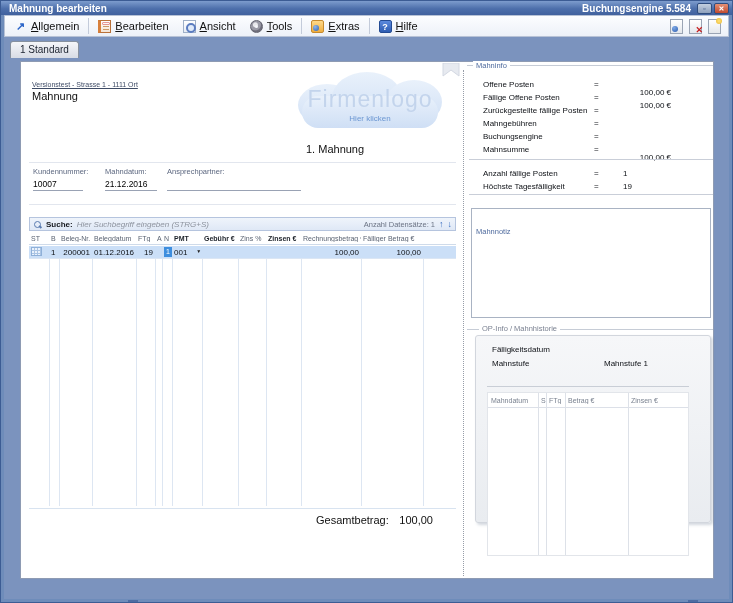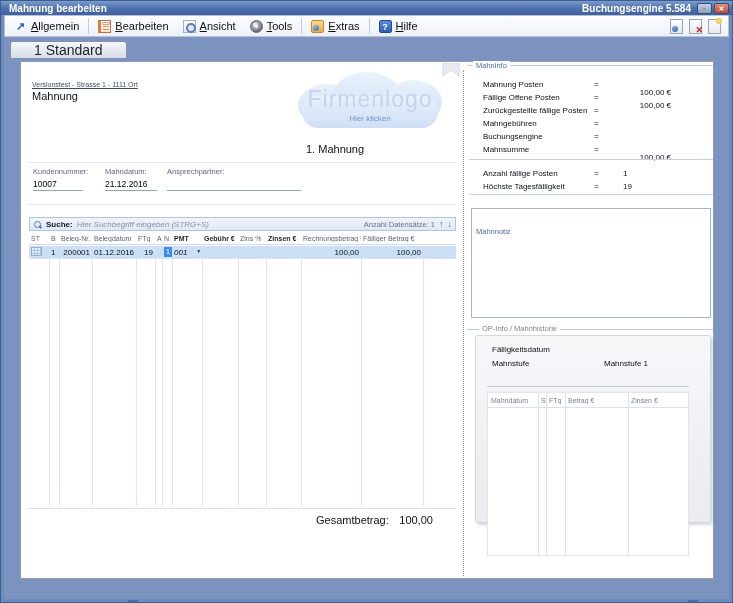--- a/index.html
+++ b/index.html
@@ -55,23 +55,23 @@
   .doc-ic { width:13px; height:15px; position:relative;
             background:linear-gradient(#ffffff,#e4e7ec); border:1px solid #9aa4b4; }
   .doc-ic .dot  { position:absolute; left:1px; bottom:1px; width:6px; height:6px; border-radius:50%;
                   background:radial-gradient(circle at 35% 30%, #7ea9e6, #2c5cae); }
   .doc-ic .redx { position:absolute; right:-2px; bottom:-2px; color:#c61f1f; font-size:9px; font-weight:bold; }
   .doc-ic .yel  { position:absolute; right:-2px; top:-2px; width:6px; height:6px; border-radius:50%;
                   background:radial-gradient(circle, #ffe37a, #eab62f); }
 
   
   .tabstrip { position:absolute; top:37px; left:4px; right:4px; height:21px; background:#7b93be; }
-  .tab { position:absolute; left:6px; bottom:0; height:17px; padding:0 23px;
+  .tab { position:absolute; left:6px; bottom:0; height:17px; padding:0 9px;
          background:linear-gradient(#f5f6f9,#d8dce5); border:1px solid #87919f; border-bottom:none;
-         border-radius:3px 3px 0 0; font-size:14px; line-height:16px; color:#1c2330; }
+         border-radius:3px 3px 0 0; font-size:10px; line-height:16px; color:#1c2330; }
 
   
   .content { position:absolute; top:58px; left:4px; right:4px; bottom:4px; background:#7b93be; }
   .main-panel { position:absolute; left:16px; top:3px; width:694px; height:518px;
                 background:#fff; border:1px solid #8e9bb3; }
 
   .abs { position:absolute; }
 
   
   .addr { left:11px; top:19px; font-size:7px; color:#3f4c66; text-decoration:underline; cursor:pointer; }
@@ -127,21 +127,21 @@
   .c-st{width:20px}.c-b{width:10px}.c-nr{width:33px}.c-dat{width:44px}.c-ftg{width:19px}
   .c-a{width:7px}.c-n{width:10px}.c-pmt{width:30px}.c-geb{width:36px}.c-zp{width:28px}
   .c-zin{width:35px}.c-rb{width:60px}.c-fb{width:62px}.c-fill{width:33px}
 
   .grid-icon { width:11px; height:9px; border:1px solid #8fb0d8;
         background-color:#eaf2fc;
         background-image:repeating-linear-gradient(to right, transparent 0 2px, #aac4e4 2px 3px),
                          repeating-linear-gradient(to bottom, transparent 0 2px, #aac4e4 2px 3px); }
   .n-badge { display:inline-block; width:8px; height:10px; background:#3e8ede; color:#fff;
              font-size:7px; line-height:10px; text-align:center; }
-  .pmt-cell { display:flex; gap:9px; cursor:pointer;font-style:italic; }
+  .pmt-cell { display:flex; gap:9px; cursor:pointer; }
   .pmt-arrow { font-size:5px; color:#222; }
 
   .gridbody { left:8px; top:197px; width:427px; height:247px; position:absolute; }
   .gridbody i { position:absolute; top:0; bottom:0; width:1px; background:#dde6f2; }
 
   .total-label { left:295px; top:452px; font-size:11px; color:#101010;text-align:right; }
   .total-value { left:342px; top:452px; width:70px; font-size:11px; color:#101010; text-align:right; }
 
   
   .vsep { left:442px; top:8px; height:506px; width:0; border-left:1px dotted #979da8; }
@@ -336,21 +336,21 @@
       <div class="abs hline" style="left:8px; top:446px; width:427px; background:#d8e3f0;"></div>
       <div class="abs total-label">Gesamtbetrag:</div>
       <div class="abs total-value">100,00</div>
 
       <div class="abs vsep"></div>
 
       <div class="abs grp-title" style="left:452px; top:-1px;">Mahninfo</div>
       <div class="abs grp-line" style="left:446px; top:3px; width:246px;"></div>
 
       <div class="abs mi-row" style="top:16px">
-        <span class="lbl">Mahnung Posten</span>
+        <span class="lbl">Offene Posten</span>
         <span class="eq">=</span>
         <span class="val">100,00 €</span>
       </div>
       <div class="abs mi-row" style="top:29px">
         <span class="lbl">Fällige Offene Posten</span>
         <span class="eq">=</span>
         <span class="val">100,00 €</span>
       </div>
       <div class="abs mi-row" style="top:42px">
         <span class="lbl">Zurückgestellte fällige Posten</span>

